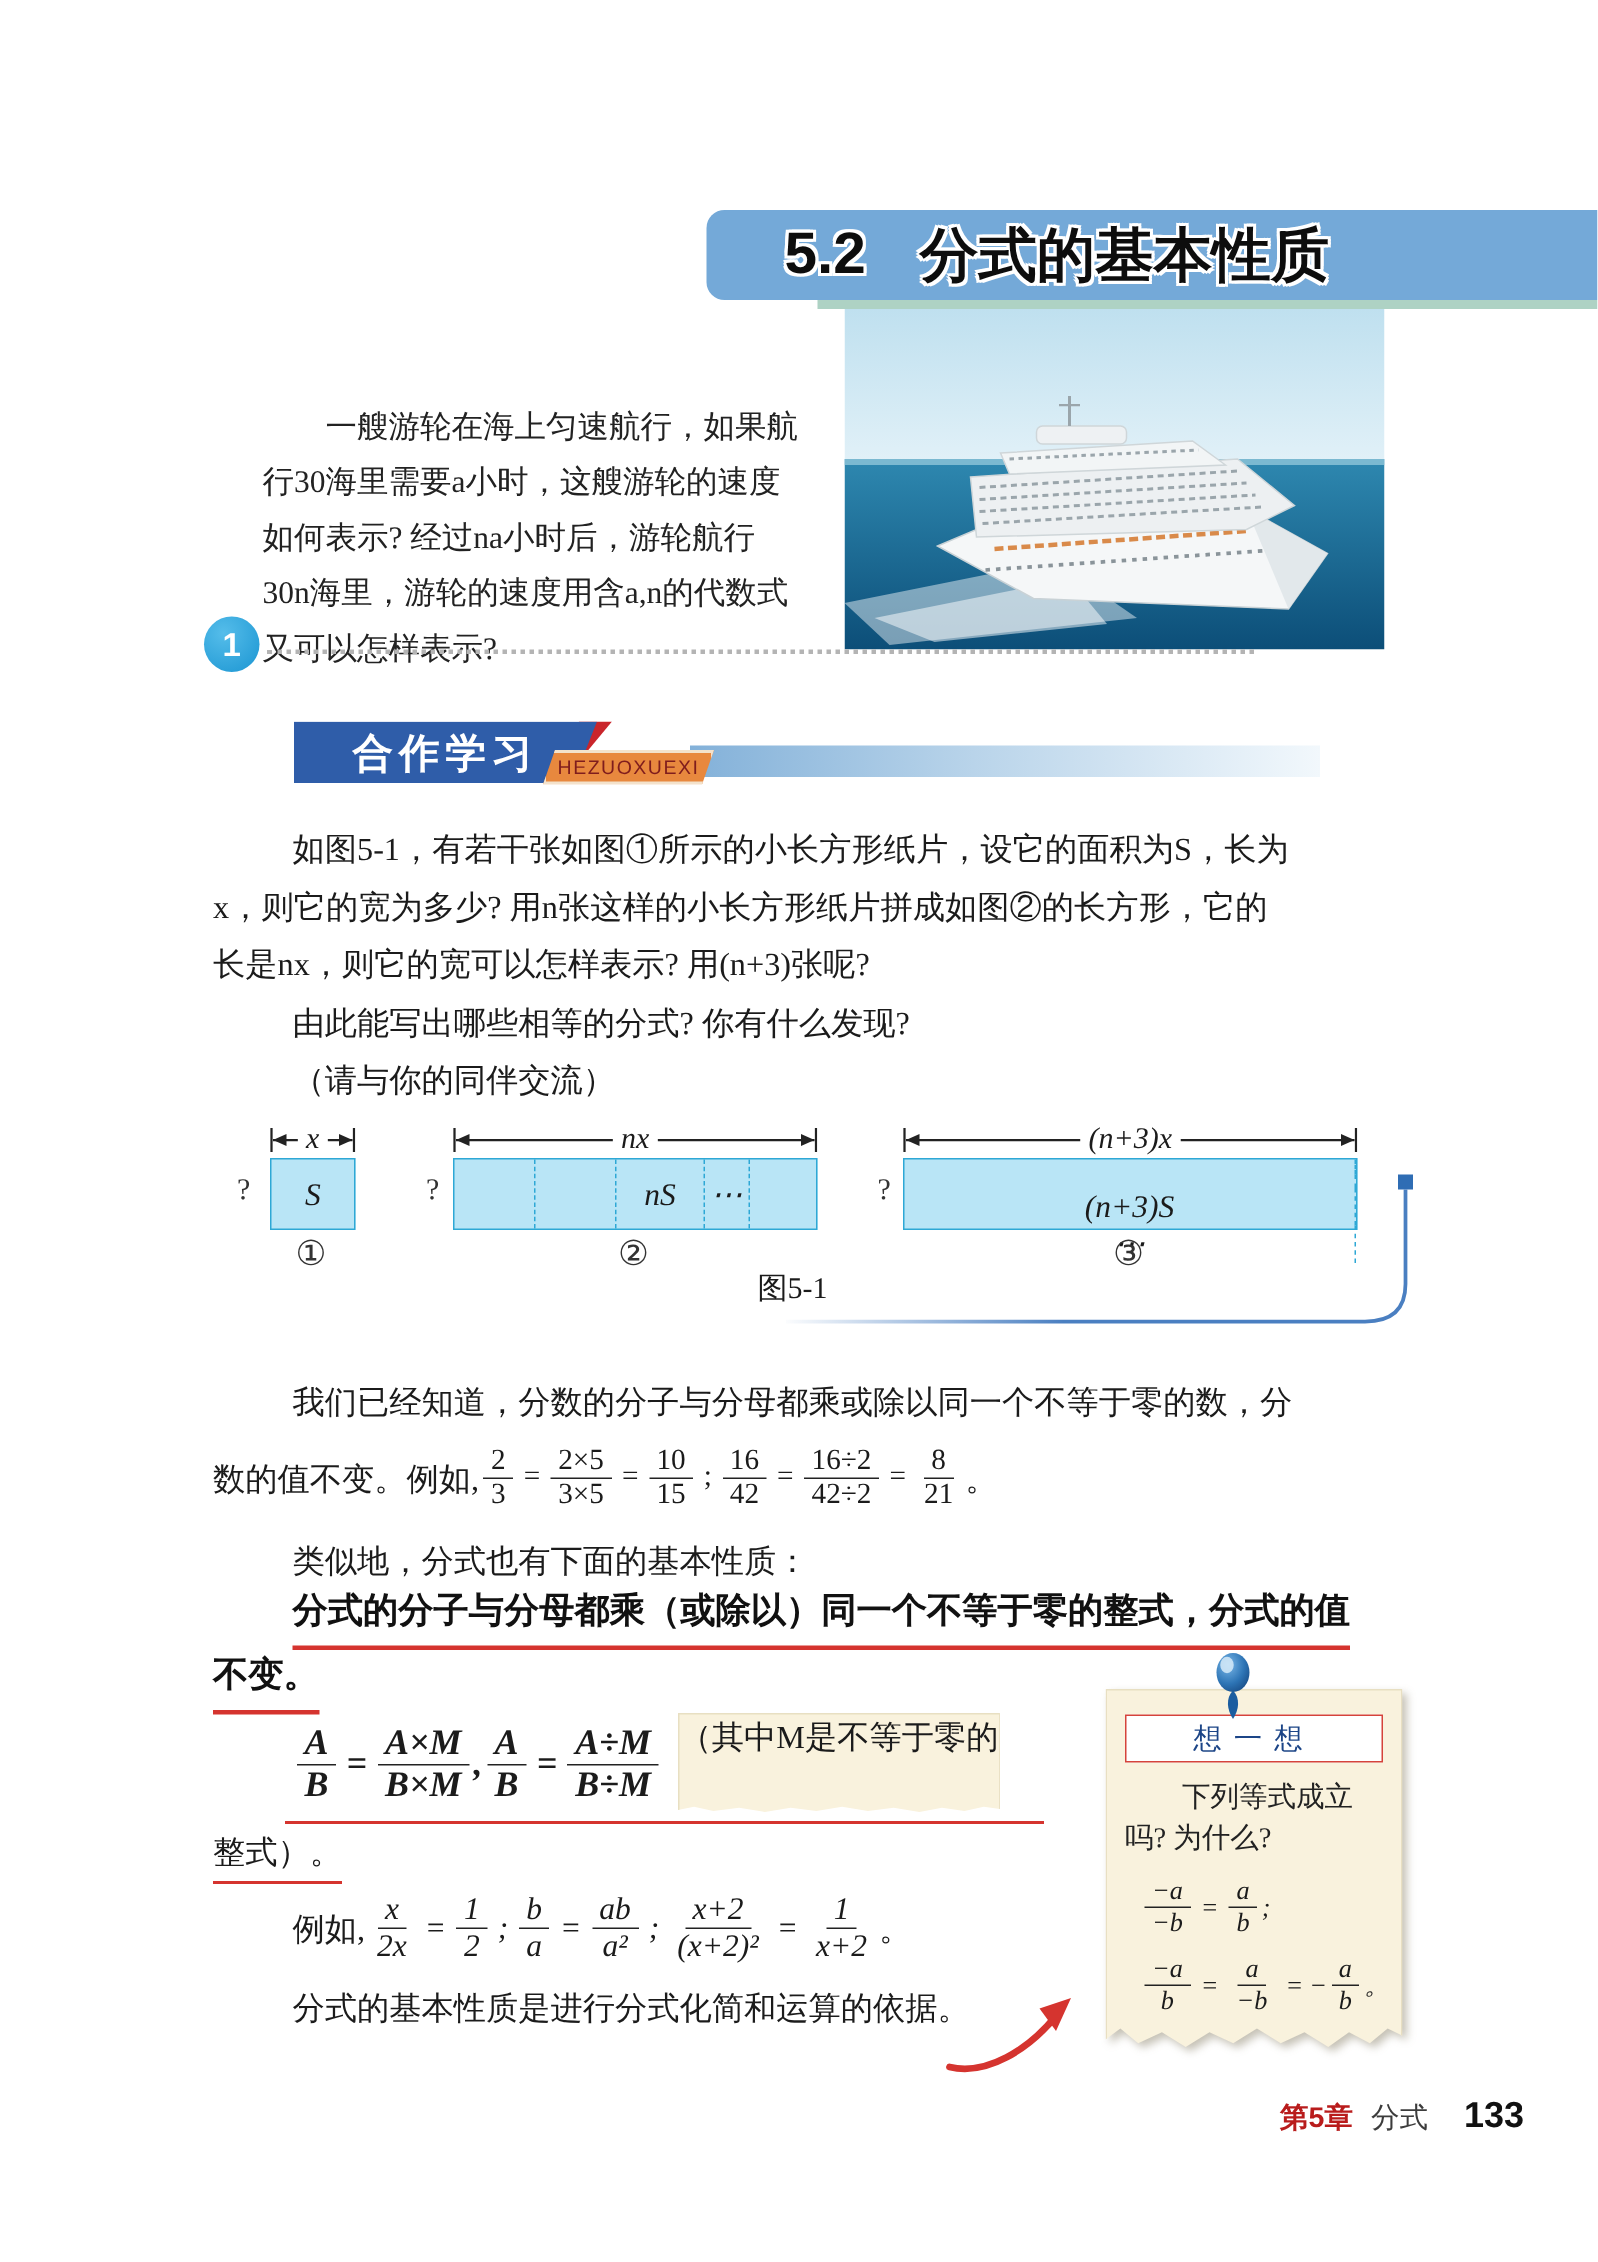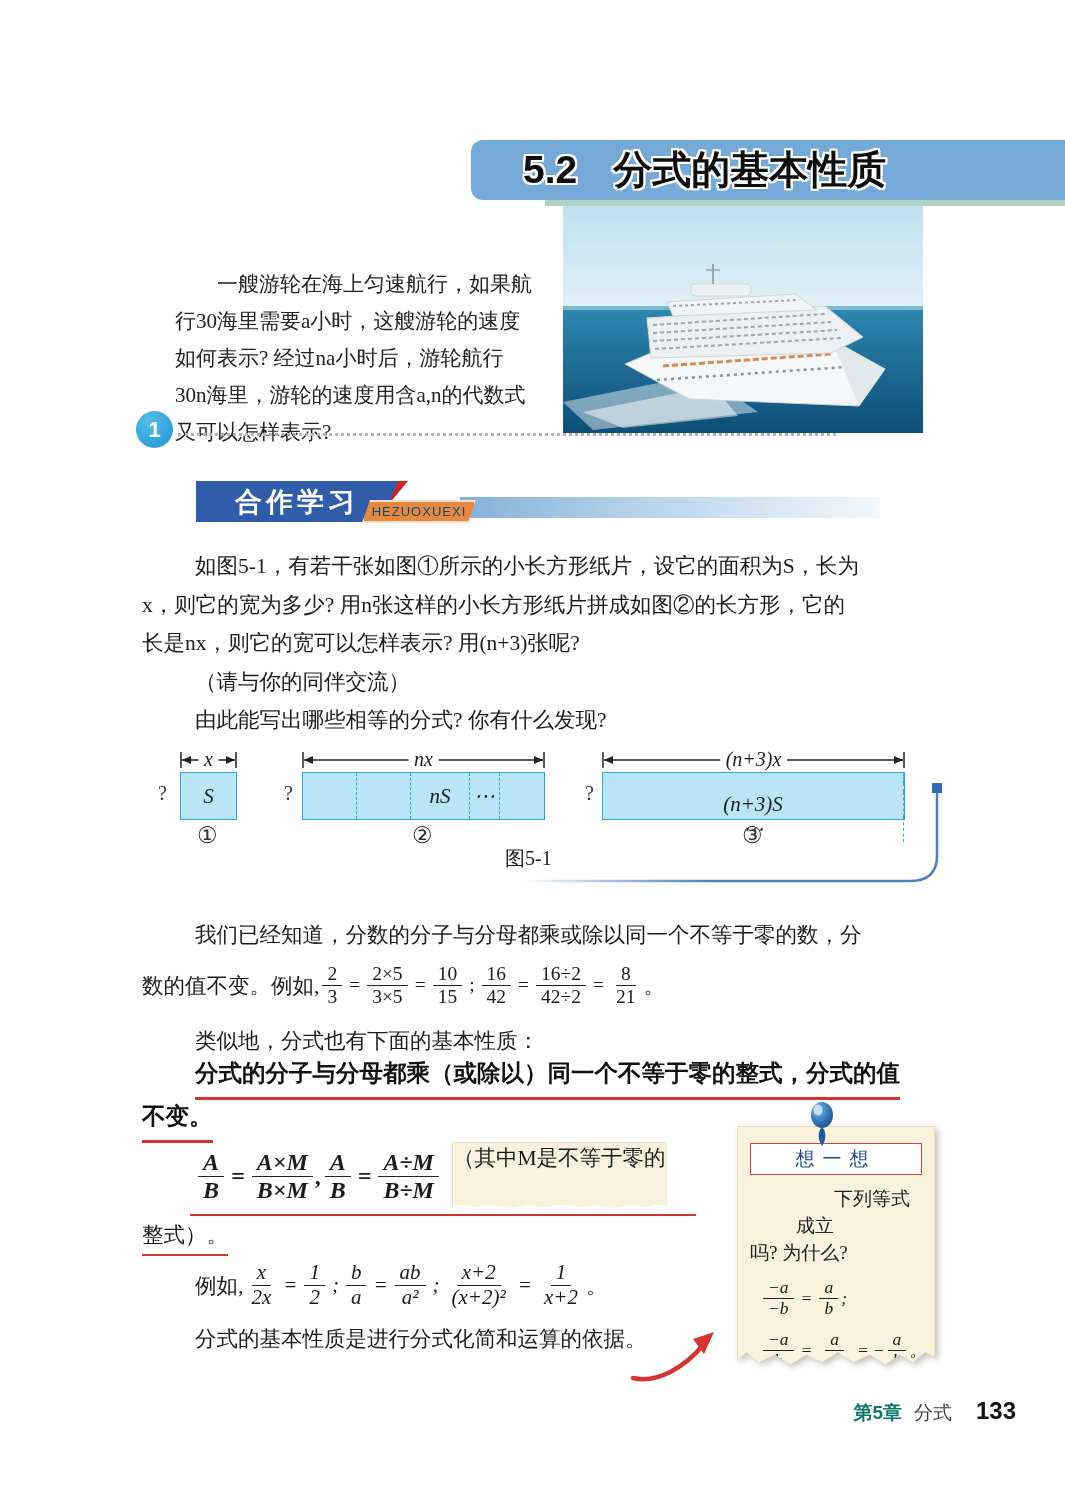--- a/index.html
+++ b/index.html
@@ -28,21 +28,21 @@
          display:flex;align-items:center;justify-content:center;}
   .dotline{left:178px;top:433px;width:658px;height:0;border-top:3px dotted #b4b4b4;}
 
   
   .coop-blue{left:196px;top:481px;width:202px;height:41px;background:#2f5da9;
      clip-path:polygon(0 0,100% 0,92% 100%,0 100%);display:flex;align-items:center;justify-content:center;}
   .coop-blue span{font-family:"Liberation Sans",sans-serif;font-weight:bold;font-size:27px;color:#fff;letter-spacing:4px;}
   .coop-tri{left:374px;top:481px;}
   .coop-orange{left:362px;top:500px;width:114px;height:23px;background:#e8883e;border:2px solid #f3e2cc;
      clip-path:polygon(7% 0,100% 0,93% 100%,0 100%);display:flex;align-items:center;justify-content:center;box-sizing:border-box;}
-  .coop-orange span{font-family:"Liberation Sans",sans-serif;font-size:13px;color:#0c4a6e;letter-spacing:1px;}
+  .coop-orange span{font-family:"Liberation Sans",sans-serif;font-size:13px;color:#7f1d1d;letter-spacing:1px;}
   .coop-bar{left:460px;top:497px;width:420px;height:21px;
      background:linear-gradient(90deg,#83b1d9 0%,#b9d4ea 45%,#f2f8fc 100%);}
 
   
   .para{font-size:21.5px;line-height:38.5px;color:#1b1b1b;}
   .activity{left:142px;top:547px;width:794px;}
   .indent{text-indent:53px;}
 
   
   .dim{top:752px;height:16px;}
@@ -78,28 +78,28 @@
   .example .pre{font-style:normal;font-size:21.5px;}
   .basis{left:195px;top:1320px;font-size:21.5px;}
 
   
   .note-wrap{left:737px;top:1126px;width:198px;height:246px;filter:drop-shadow(3px 3px 3px rgba(110,100,70,.4));}
   .note{width:100%;height:100%;background:#f9f2dd;border:1px solid #e8dfc2;box-sizing:border-box;
         clip-path:polygon(0 0,100% 0,100% 94%,95% 92%,89% 96%,82% 93%,75% 97%,67% 93%,59% 96%,51% 92%,43% 96%,35% 93%,27% 97%,19% 93%,11% 96%,5% 92%,0 95%);}
   .note-title{margin:16px 12px 10px;height:30px;background:#fff;border:1.6px solid #d5433b;
         display:flex;align-items:center;justify-content:center;font-size:19px;color:#1c4587;letter-spacing:8px;}
   .note-q{font-size:19px;line-height:27px;color:#222;padding:0 12px;}
-  .note-q.first{text-indent:38px;margin-top:4px;margin-left:46px;}
+  .note-q.first{text-indent:38px;margin-top:4px;}
   .note-eq{display:flex;align-items:center;font-size:17.5px;font-style:italic;padding-left:22px;margin-top:12px;}
   .pin{left:801px;top:1100px;}
 
   
   .footer{right:80px;top:1397px;display:flex;align-items:baseline;
           font-family:"Liberation Sans","DejaVu Sans",sans-serif;}
-  .footer .ch{font-weight:bold;font-size:19px;color:#0f766e;}
+  .footer .ch{font-weight:bold;font-size:19px;color:#b91c1c;}
   .footer .sec{font-size:19px;color:#3c3c3c;margin-left:12px;}
   .footer .pg{font-weight:bold;font-size:24px;color:#111;margin-left:24px;}
 
   .overlay{left:0;top:0;pointer-events:none;}
 </style>
 </head>
 <body>
 
 <div id="page">
 
@@ -161,22 +161,22 @@
     <span>合作学习</span>
   </div>
   <div class="abs coop-orange">
     <span>HEZUOXUEXI</span>
   </div>
 
   <div class="abs para activity">
     <div class="indent">如图5-1，有若干张如图①所示的小长方形纸片，设它的面积为S，长为</div>
     <div>x，则它的宽为多少? 用n张这样的小长方形纸片拼成如图②的长方形，它的</div>
     <div>长是nx，则它的宽可以怎样表示? 用(n+3)张呢?</div>
+    <div class="indent">由此能写出哪些相等的分式? 你有什么发现?</div>
     <div class="indent">（请与你的同伴交流）</div>
-    <div class="indent">由此能写出哪些相等的分式? 你有什么发现?</div>
   </div>
 
   <span class="abs qmark" style="left:158px;">?</span>
   <span class="abs qmark" style="left:284px;">?</span>
   <span class="abs qmark" style="left:585px;">?</span>
 
   <div class="abs dim" style="left:180px;width:57px;">
     <svg width="57" height="16">
       <line x1="1" y1="0" x2="1" y2="16" stroke="#222" stroke-width="1.5"></line>
       <line x1="56" y1="0" x2="56" y2="16" stroke="#222" stroke-width="1.5"></line>

